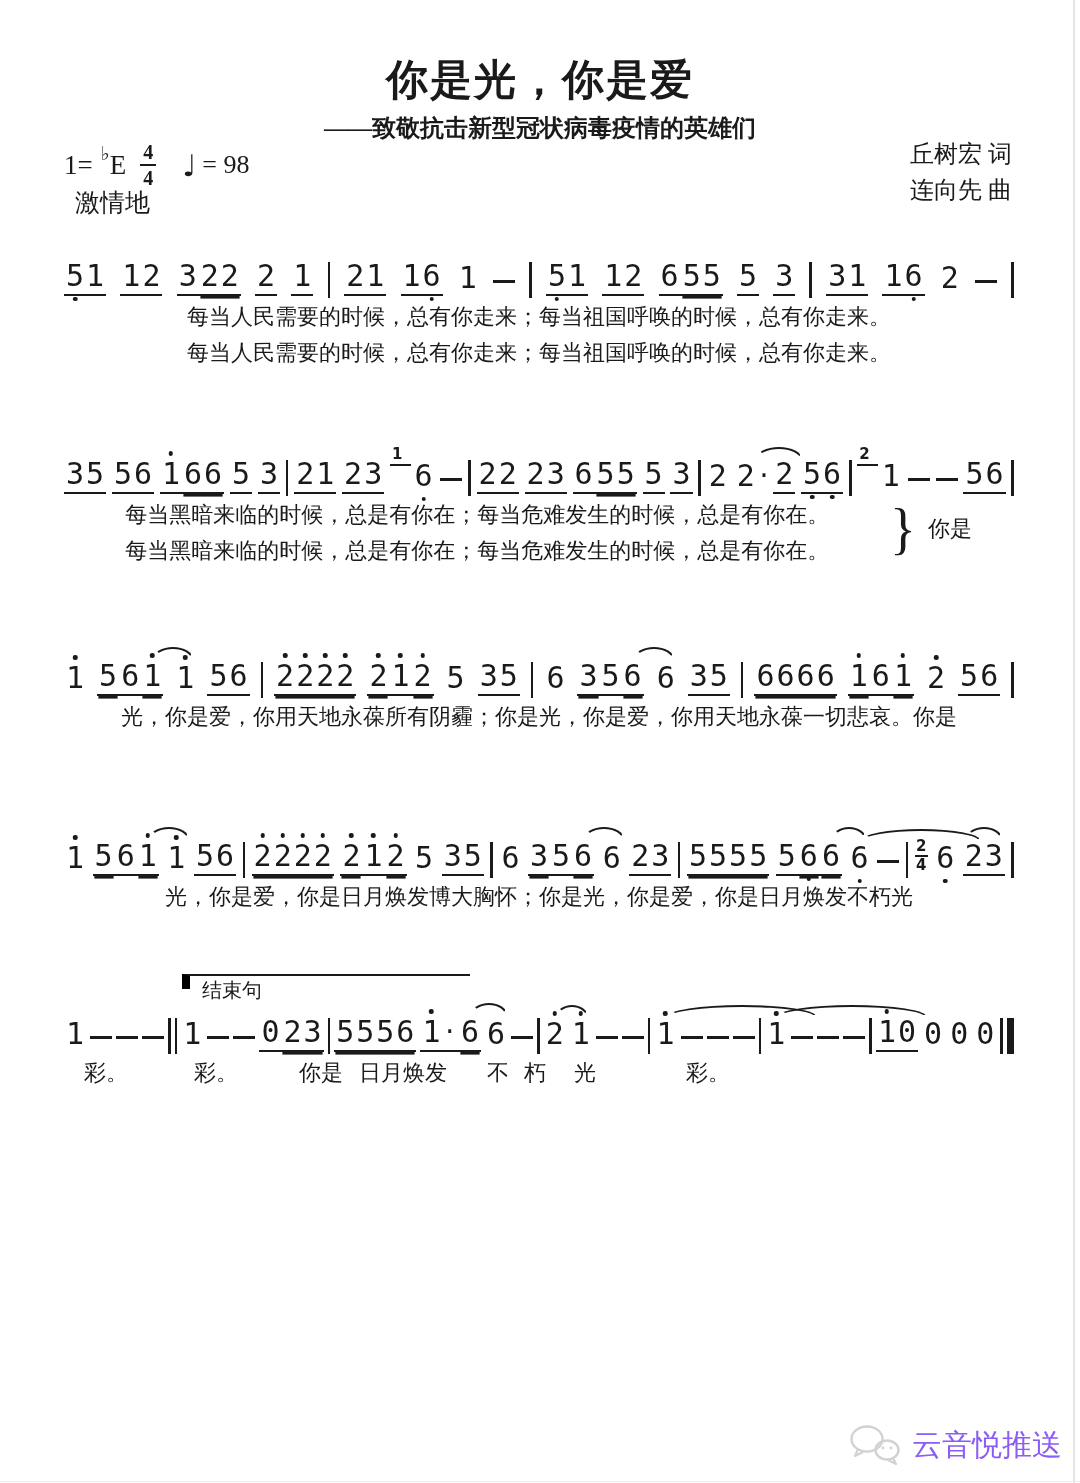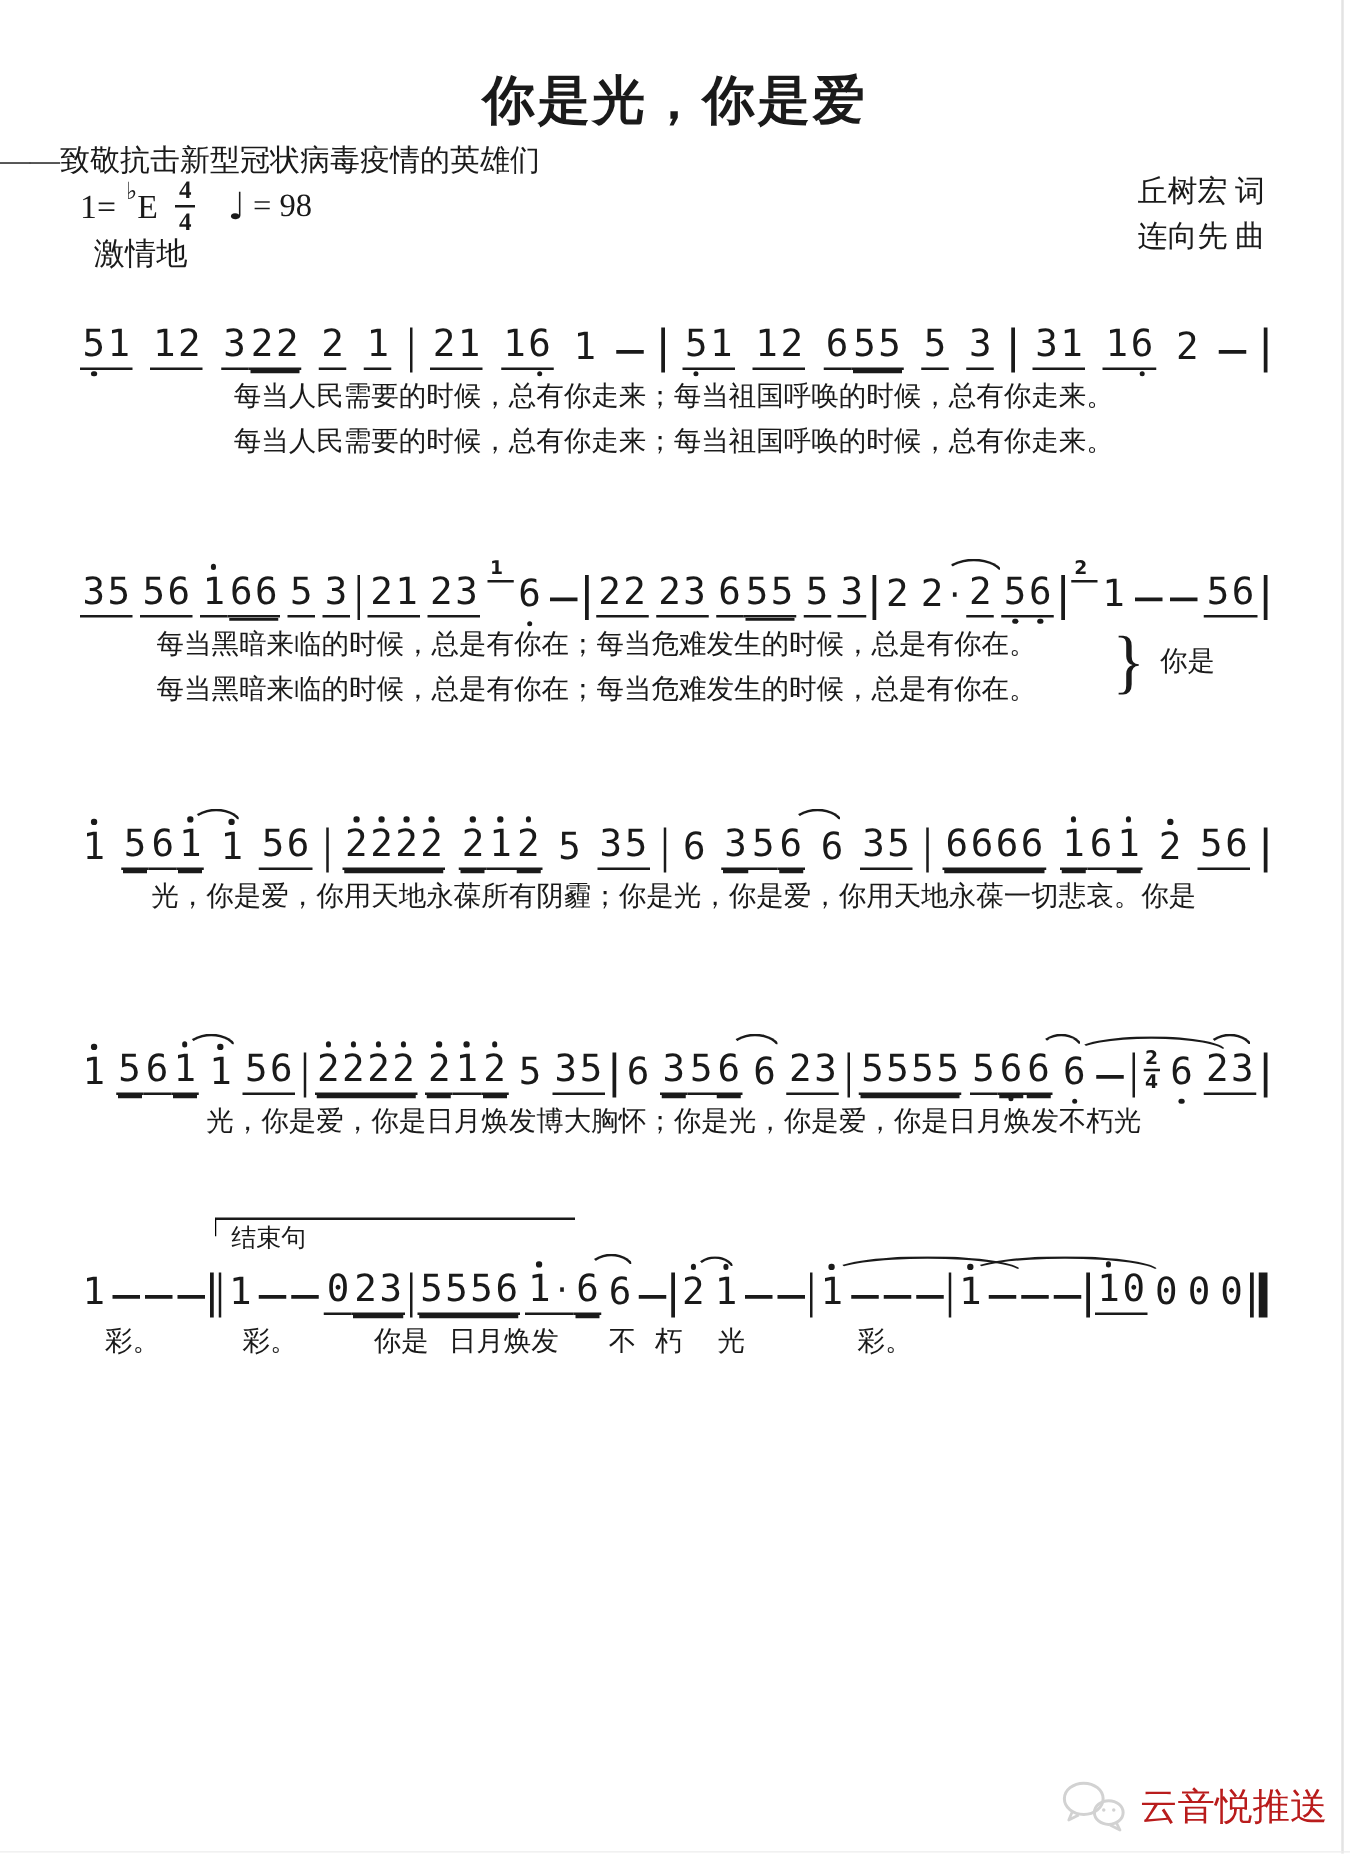--- a/index.html
+++ b/index.html
@@ -3,22 +3,22 @@
 <meta charset="utf-8">
 <style>
   * { margin:0; padding:0; box-sizing:border-box; }
   html,body { background:#fff; }
   body { width:1080px; height:1483px; position:relative; overflow:hidden;
          font-family:"Liberation Serif", serif; color:#1a1a1a; }
 
   
   .title { position:absolute; top:52px; left:0; width:100%; text-align:center;
            font-size:42px; font-weight:bold; letter-spacing:2px; }
-  .subtitle { position:absolute; top:112px; left:0; width:100%; 
-              font-size:24px; font-weight:normal; }
+  .subtitle { position:absolute; top:112px; left:0; width:100%; text-align:center;
+              font-size:24px; font-weight:bold; }
   .keyline { position:absolute; top:142px; left:64px; font-size:27px;
              display:flex; align-items:center; gap:6px; }
   .flat { font-size:19px; position:relative; top:-12px; left:2px; margin-right:-4px; }
   .meter { display:inline-flex; flex-direction:column; align-items:center;
            font-size:20px; font-weight:bold; line-height:1; margin:0 10px 0 8px; }
   .meter .fbar { width:16px; height:2px; background:#1a1a1a; margin:2px 0; }
   .qnote { font-family:"DejaVu Sans", sans-serif; font-size:30px; margin-left:10px; }
   .tempoval { font-size:26px; }
   .expression { position:absolute; top:186px; left:75px; font-size:25px; }
   .credits { position:absolute; top:136px; right:68px; text-align:center;
@@ -71,28 +71,28 @@
   .mline5 .lyr span:nth-child(5){ margin-left:40px; }
   .mline5 .lyr span:nth-child(6){ margin-left:15px; }
   .mline5 .lyr span:nth-child(7){ margin-left:28px; }
   .mline5 .lyr span:nth-child(8){ margin-left:90px; }
 
   .side { position:absolute; right:42px; top:50px; display:flex;
           align-items:center; gap:12px; }
   .brace { font-size:54px; font-weight:300; transform:scaleY(1.05); }
   .sidetext { font-size:22px; }
 
-  .endbracket { position:absolute; top:-32px; left:108px; width:288px; height:15px;
-                border-top:2px solid #1a1a1a; border-left:1px solid #000000; }
+  .endbracket { position:absolute; top:-32px; left:118px; width:288px; height:15px;
+                border-top:2px solid #1a1a1a; border-left:8px solid #000000; }
   .endbracket span { position:absolute; top:1px; left:12px; font-size:20px;
                      white-space:nowrap; }
 
   
   .watermark { position:absolute; right:18px; bottom:16px; display:flex;
-               align-items:center; gap:8px; color:#b91c1c;
+               align-items:center; gap:8px; color:#8b5cf6;
                text-shadow:1px 1px 0 #fff; font-size:30px; }
   .edge-r { position:absolute; top:0; right:5px; width:2px; height:100%;
             background:#e3e3e3; }
   .edge-b { position:absolute; left:0; bottom:1px; width:100%; height:1px;
             background:#ededed; }
 </style>
 </head>
 <body>
 
 <div class="title">你是光，你是爱</div>

